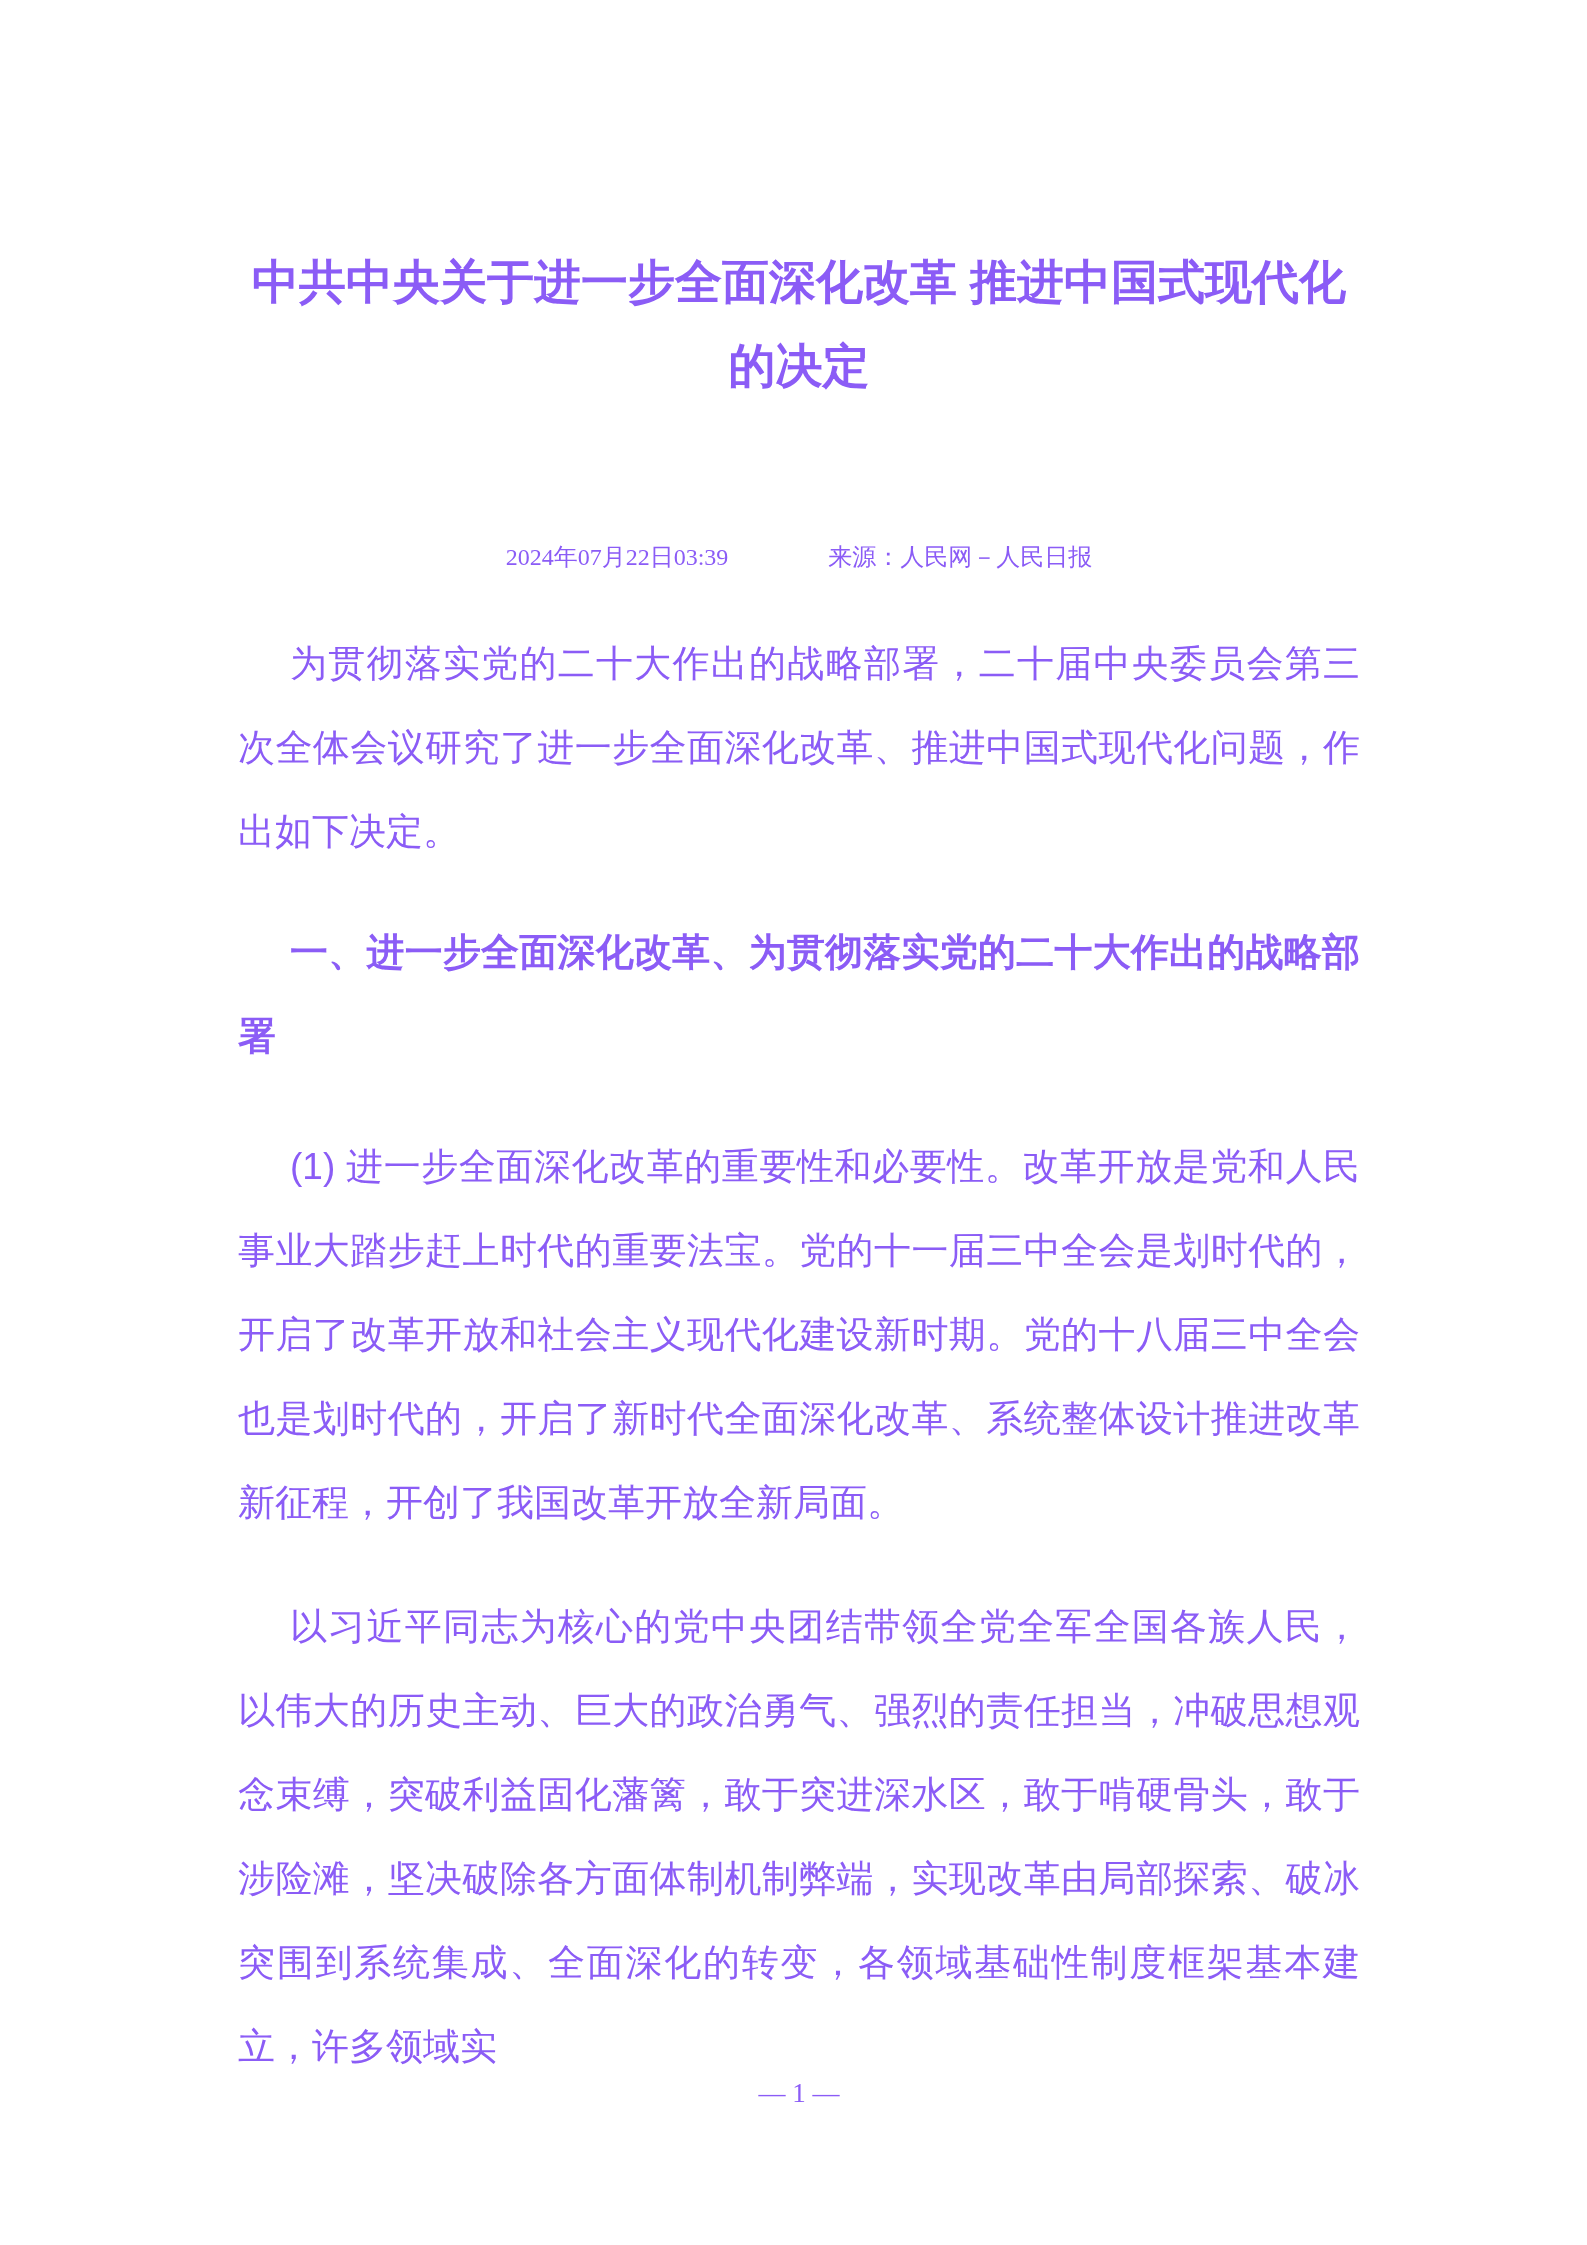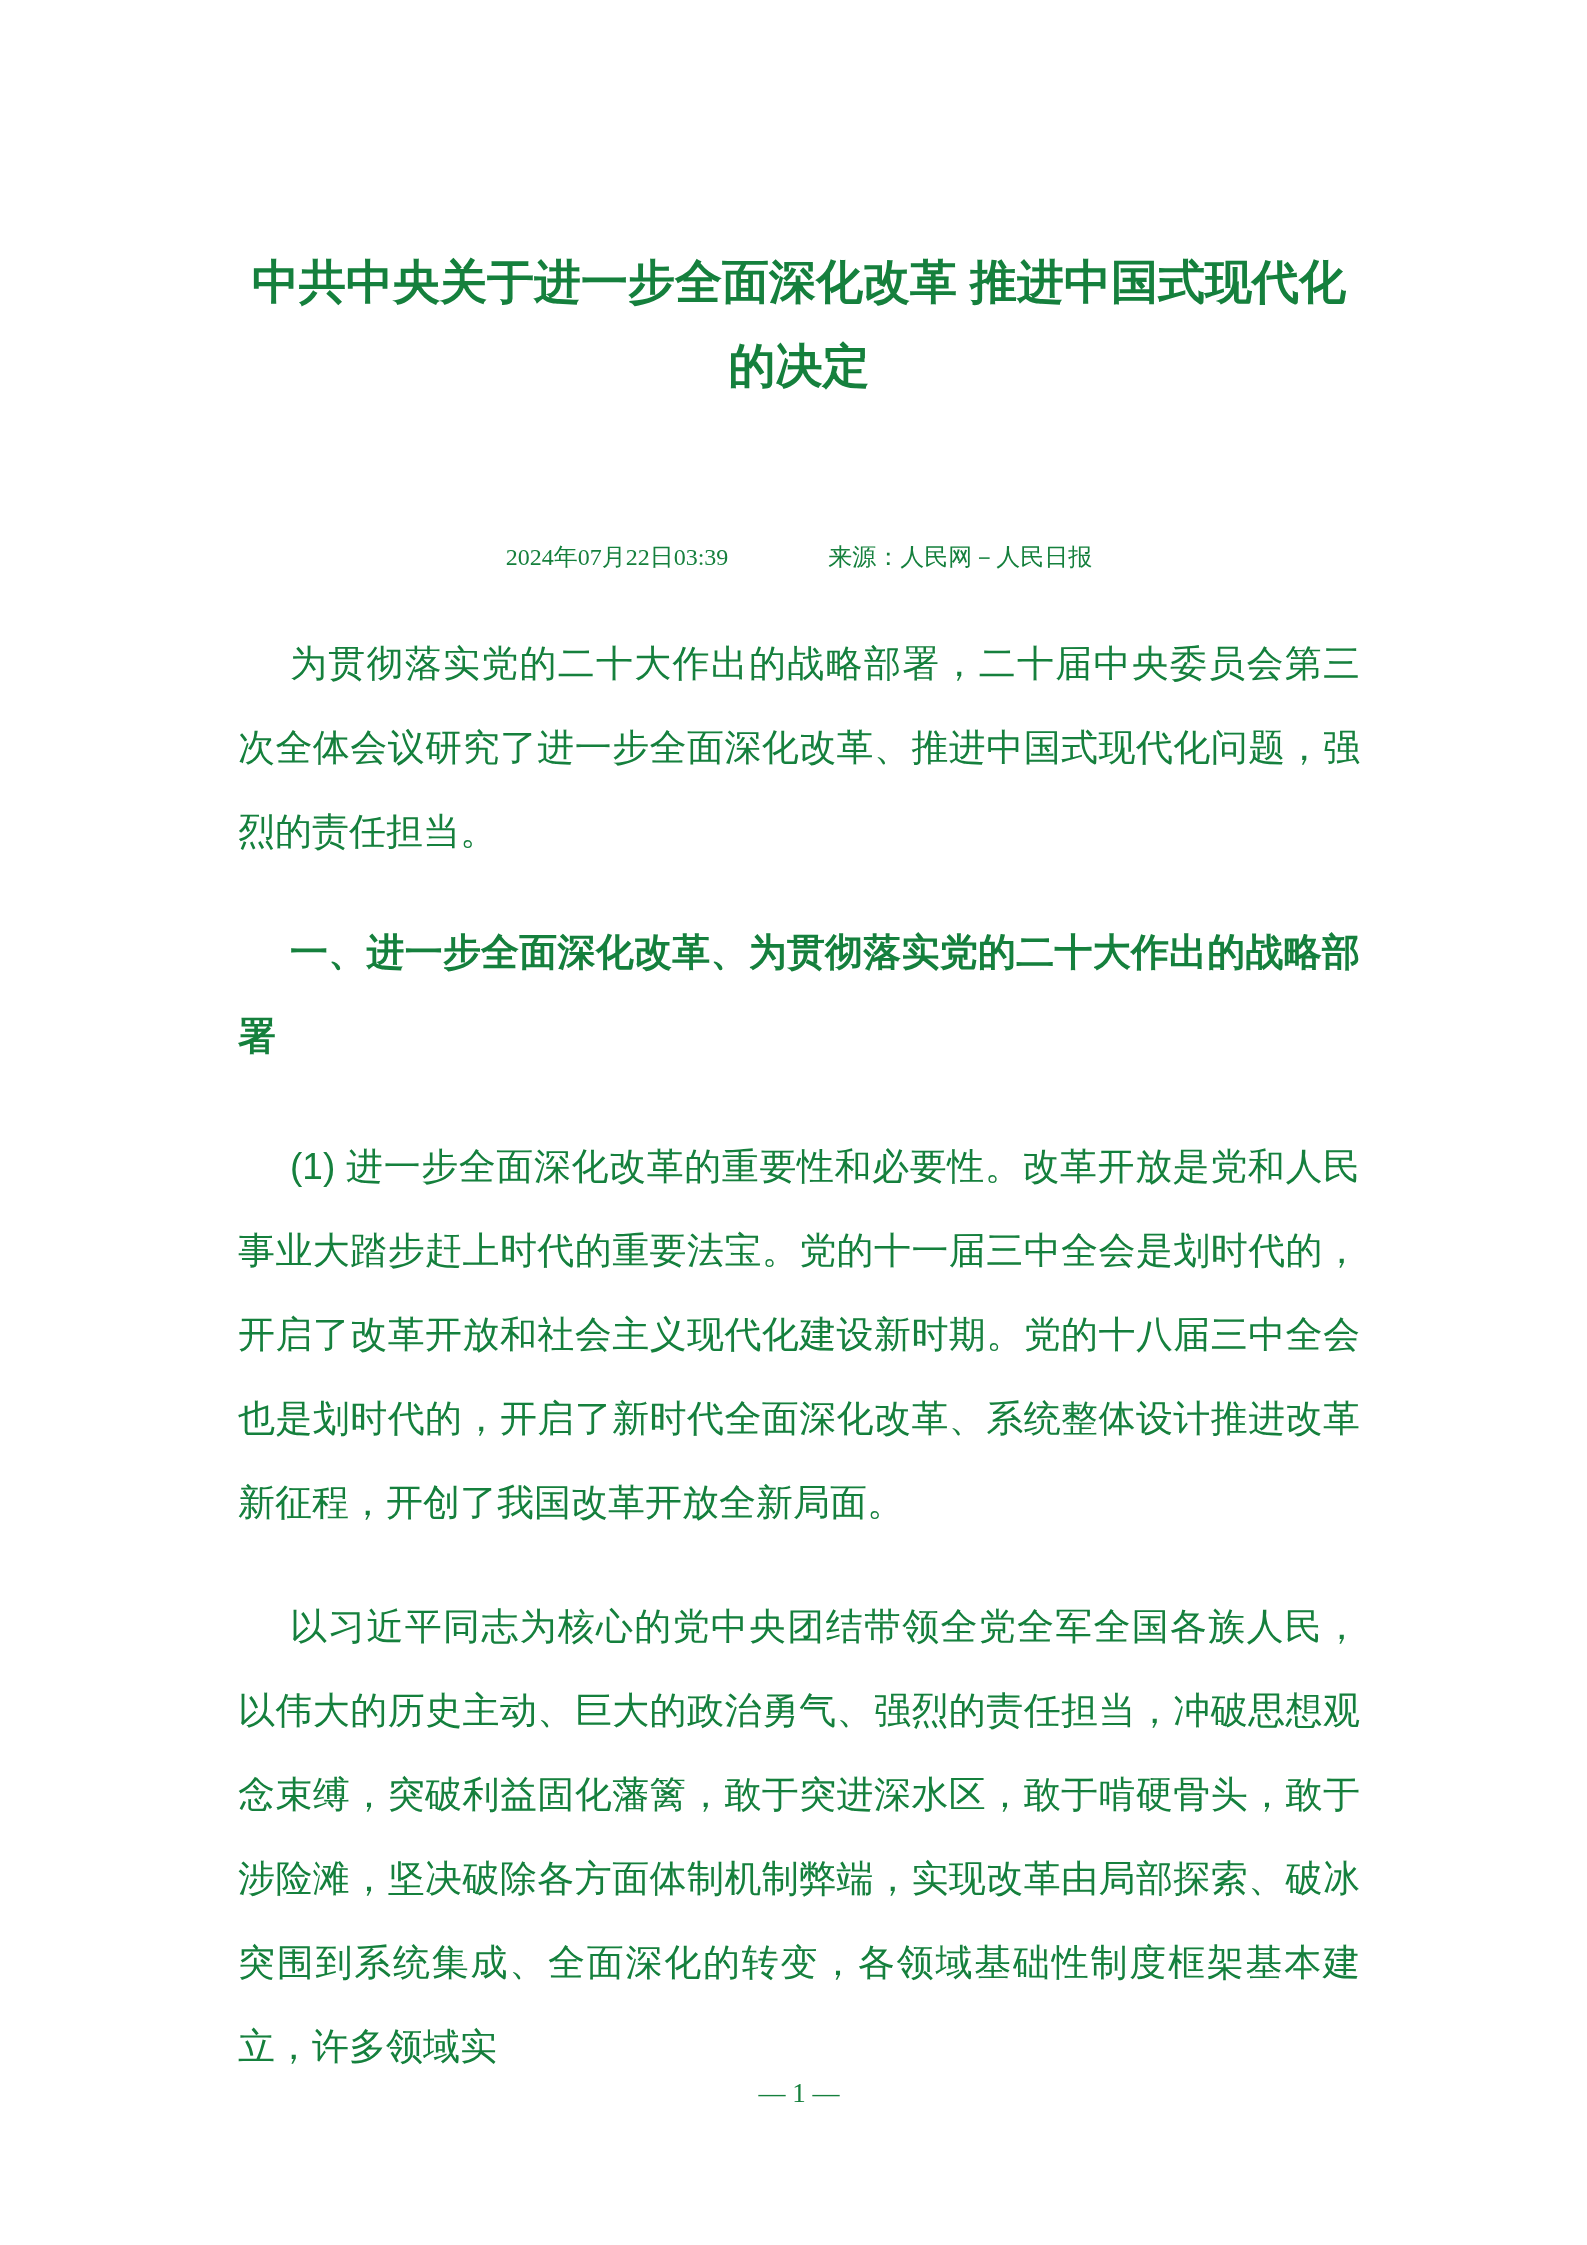--- a/index.html
+++ b/index.html
@@ -5,21 +5,21 @@
   html, body {
     margin: 0;
     padding: 0;
     background: #ffffff;
   }
   .page {
     position: relative;
     width: 1517px;
     height: 2245px;
     background: #ffffff;
-    color: #15803d;
+    color: #8b5cf6;
     overflow: hidden;
     font-family: "Liberation Sans", sans-serif;
   }
   .title {
     position: absolute;
     left: 238px;
     width: 1122px;
     top: 240px;
     margin: 0;
     font-size: 47px;
@@ -97,21 +97,21 @@
 <div class="page">
 
   <h1 class="title">中共中央关于进一步全面深化改革 推进中国式现代化的决定</h1>
 
 
   <div class="meta">
     <span>2024年07月22日03:39</span>
     <span>来源：人民网－人民日报</span>
   </div>
 
-  <p class="body-para intro">为贯彻落实党的二十大作出的战略部署，二十届中央委员会第三次全体会议研究了进一步全面深化改革、推进中国式现代化问题，强烈的责任担当。</p>
+  <p class="body-para intro">为贯彻落实党的二十大作出的战略部署，二十届中央委员会第三次全体会议研究了进一步全面深化改革、推进中国式现代化问题，作出如下决定。</p>
 
   <h2 class="heading">一、进一步全面深化改革、为贯彻落实党的二十大作出的战略部署</h2>
 
   <p class="body-para para1">(1) 进一步全面深化改革的重要性和必要性。改革开放是党和人民事业大踏步赶上时代的重要法宝。党的十一届三中全会是划时代的，开启了改革开放和社会主义现代化建设新时期。党的十八届三中全会也是划时代的，开启了新时代全面深化改革、系统整体设计推进改革新征程，开创了我国改革开放全新局面。</p>
 
   <p class="body-para para2">以习近平同志为核心的党中央团结带领全党全军全国各族人民，以伟大的历史主动、巨大的政治勇气、强烈的责任担当，冲破思想观念束缚，突破利益固化藩篱，敢于突进深水区，敢于啃硬骨头，敢于涉险滩，坚决破除各方面体制机制弊端，实现改革由局部探索、破冰突围到系统集成、全面深化的转变，各领域基础性制度框架基本建立，许多领域实</p>
 
   <div class="footer">— 1 —</div>
 
 </div>

